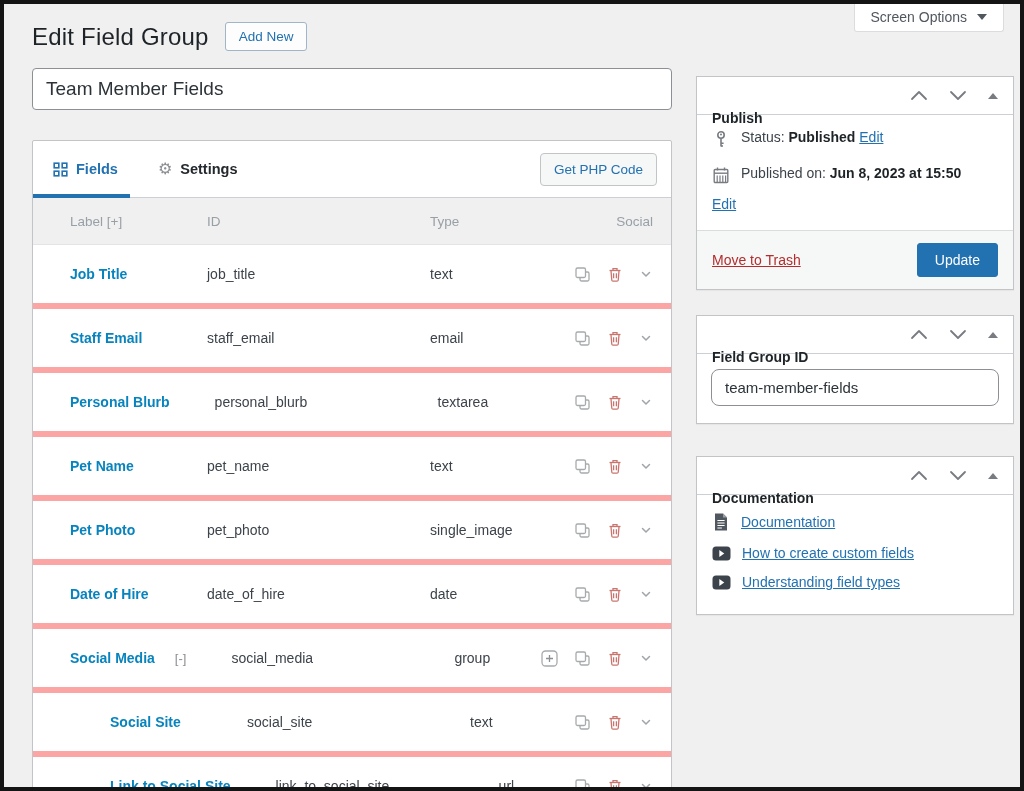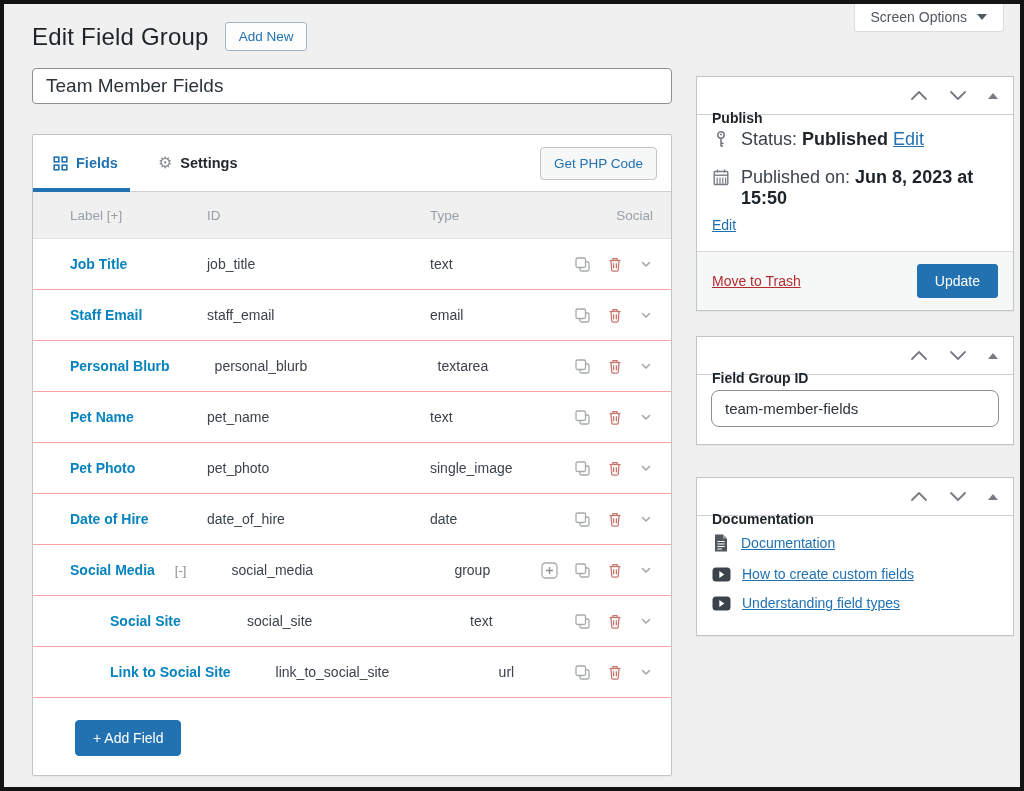--- a/index.html
+++ b/index.html
@@ -8,57 +8,57 @@
   .frame { position:relative; width:1024px; height:791px; border:4px solid #141414; background:#f0f0f1; overflow:hidden; }
 
   
   .screen-options { position:absolute; top:0; right:16px; background:#fff; border:1px solid #dcdcde; border-top:none; border-radius:0 0 3px 3px; padding:5px 16px 6px; font-size:14px; color:#50575e; display:flex; align-items:center; gap:10px; cursor:pointer; }
   .caret-down { width:0; height:0; border-left:5px solid transparent; border-right:5px solid transparent; border-top:6px solid #50575e; display:inline-block; }
 
   .main { position:absolute; left:28px; top:18px; width:640px; }
   .page-header { display:flex; align-items:center; gap:16px; margin-bottom:17px; }
   h1.page-title { font-size:24px; font-weight:500; color:#1d2327; letter-spacing:.2px; }
   .add-new { background:#fdfdfd; color:#2271b1; border:1px solid #a0b5c8; border-radius:3px; font-size:13.5px; padding:6px 13px; cursor:pointer; }
-  .title-input { width:100%; height:36px; border:1px solid #8c8f94; border-radius:4px; background:#fff; font-size:19px; color:#2c3338; padding:0 13px; font-family:inherit; margin-bottom:30px; display:block; }
+  .title-input { width:100%; height:42px; border:1px solid #8c8f94; border-radius:4px; background:#fff; font-size:19px; color:#2c3338; padding:0 13px; font-family:inherit; margin-bottom:30px; display:block; }
 
   
   .postbox { background:#fff; border:1px solid #c3c4c7; box-shadow:0 1px 1px rgba(0,0,0,.04); }
   .fields-panel { border-radius:2px; }
   .tabs-bar { display:flex; align-items:stretch; height:57px; border-bottom:1px solid #ccd0d4; }
   .tab { position:relative; display:flex; align-items:center; gap:8px; font-size:14.5px; font-weight:700; padding:0 12px 0 20px; cursor:pointer; color:#23282d; }
   .tab + .tab { padding-left:14px; margin-left:14px; }
   .tab.active { color:#2271b1; }
   .tab.active::after { content:""; position:absolute; left:0; right:0; bottom:-1px; height:4px; background:#2271b1; }
   .gear-glyph { font-size:16px; color:#8c8f94; line-height:1; }
   .php-btn { margin:auto 14px auto auto; background:#f6f7f7; border:1px solid #c3c4c7; border-radius:4px; color:#2271b1; font-size:13.5px; padding:8px 13px; cursor:pointer; }
 
   .frow { display:grid; grid-template-columns:minmax(92px,max-content) minmax(178px,max-content) 1fr max-content; column-gap:45px; align-items:center; padding:0 18px 0 37px; }
   .thead { background:#f0f0f1; height:47px; color:#98a0a6; font-size:13.5px; border-bottom:1px solid #e2e4e7; }
   .thead .col-actions { justify-self:end; }
-  .field-row { height:51px; border-bottom:1px solid #fca5a5; background:#fff; font-size:14px; }
+  .field-row { height:64px; border-bottom:6px solid #fca5a5; background:#fff; font-size:14px; }
   .field-row.indented { padding-left:77px; }
   .flabel { color:#0783be; font-weight:600; cursor:pointer; white-space:nowrap; }
   .collapse-ind { color:#8c8f94; font-weight:400; font-size:13px; margin-left:20px; }
   .fid, .ftype { color:#3c434a; white-space:nowrap; }
   .factions { display:flex; align-items:center; gap:16px; justify-self:end; }
   .icon-btn { display:inline-flex; align-items:center; cursor:pointer; line-height:0; }
   .add-field-area { padding:22px 0 19px 42px; }
   .add-field-btn { background:#2271b1; color:#fff; border:1px solid #2271b1; border-radius:4px; font-size:14px; font-weight:500; padding:9px 17px; cursor:pointer; }
 
   
   .sidebar { position:absolute; left:692px; top:72px; width:318px; }
   .pb { margin-bottom:25px; }
   .pb-header { display:flex; align-items:center; height:38px; padding:0 15px; border-bottom:1px solid #ccd0d4; }
   .pb-title { font-size:14px; font-weight:700; color:#1d2327;margin-top:44px; }
   .pb-icons { margin-left:auto; display:flex; align-items:center; gap:21px; }
   .pb-icons .icon-btn svg { display:block; }
   .tri-up { width:0; height:0; border-left:5px solid transparent; border-right:5px solid transparent; border-bottom:6px solid #787c82; display:inline-block; }
 
   .pb-body { padding:14px 15px; }
-  .misc-row { display:flex; align-items:flex-start; gap:11px; margin-bottom:13px; font-size:18px; color:#3c434a; }
+  .misc-row { display:flex; align-items:flex-start; gap:11px; margin-bottom:13px; font-size:14px; color:#3c434a; }
   .misc-row .dashicon { flex:0 0 18px; margin-top:1px; }
   .misc-text b { color:#1d2327; }
   a.wplink { color:#2271b1; text-decoration:underline; cursor:pointer; }
   .edit-date-link { display:inline-block; font-size:14px; margin:2px 0 4px 0; }
   .pb-footer { display:flex; align-items:center; justify-content:space-between; background:#f6f7f7; border-top:1px solid #dcdcde; padding:12px 15px; }
   .trash-link { color:#b32d2e; text-decoration:underline; font-size:14px; cursor:pointer; }
   .update-btn { background:#2271b1; color:#fff; border:1px solid #2271b1; border-radius:3px; font-size:14px; padding:8px 17px; cursor:pointer; }
 
   .fgid-body { padding:15px 14px 17px; }
   .fgid-input { width:100%; border:1px solid #8c8f94; border-radius:8px; font-size:15px; color:#2c3338; padding:9px 13px; font-family:inherit; background:#fff; }

